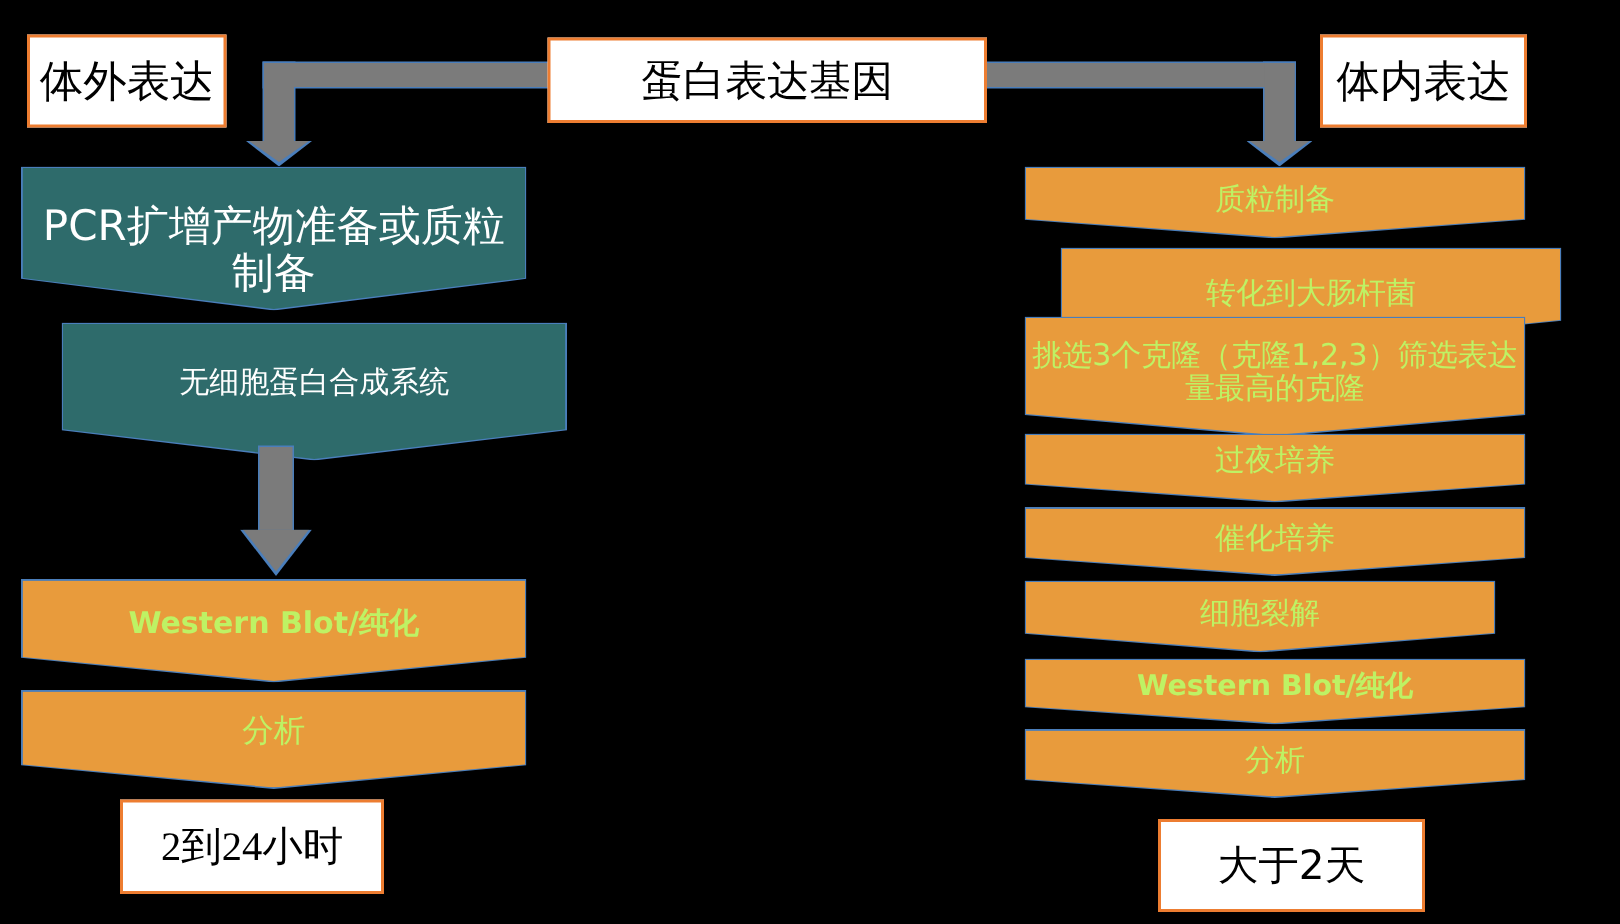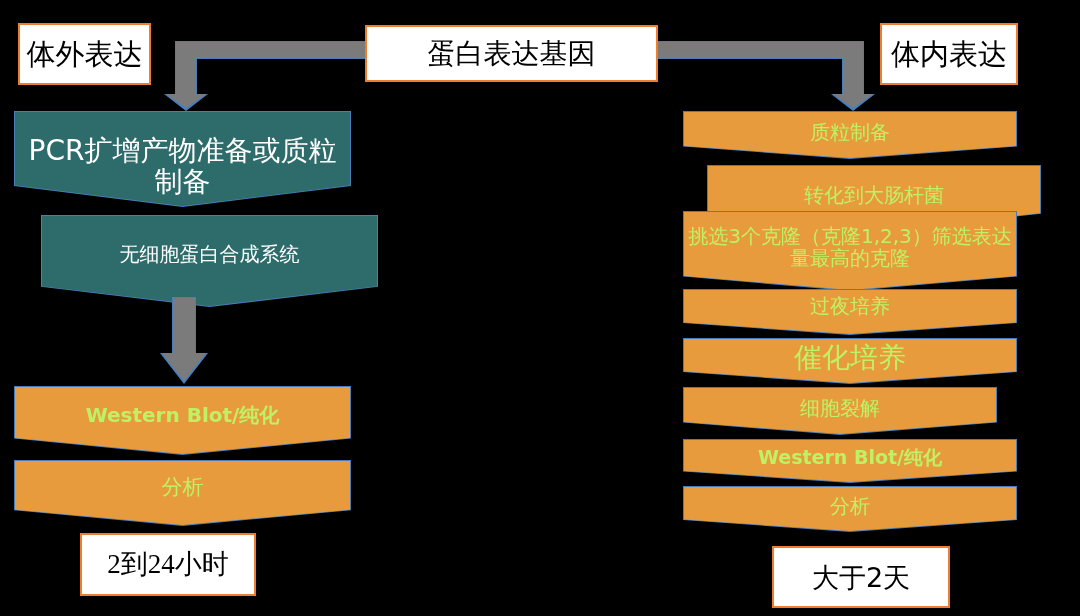--- a/index.html
+++ b/index.html
@@ -129,21 +129,21 @@
 
   <div class="chev orange" style="left:684px;top:290px;width:332px;height:44px;">
     <div class="stroke" style="clip-path:polygon(0% 0%,100% 0%,100% 74%,50% 100%,0% 74%);"></div>
     <div class="shape" style="clip-path:polygon(0% 0%,100% 0%,100% 74%,50% 100%,0% 74%);"></div>
     <span class="lbl cn" style="font-size:20px;margin-bottom:12px;">过夜培养</span>
   </div>
 
   <div class="chev orange" style="left:684px;top:339px;width:332px;height:44px;">
     <div class="stroke" style="clip-path:polygon(0% 0%,100% 0%,100% 74%,50% 100%,0% 74%);"></div>
     <div class="shape" style="clip-path:polygon(0% 0%,100% 0%,100% 74%,50% 100%,0% 74%);"></div>
-    <span class="lbl cn" style="font-size:28px;margin-bottom:6px;">催化培养</span>
+    <span class="lbl cn" style="font-size:20px;margin-bottom:6px;">催化培养</span>
   </div>
 
   <div class="chev orange" style="left:684px;top:388px;width:312px;height:46px;">
     <div class="stroke" style="clip-path:polygon(0% 0%,100% 0%,100% 74%,50% 100%,0% 74%);"></div>
     <div class="shape" style="clip-path:polygon(0% 0%,100% 0%,100% 74%,50% 100%,0% 74%);"></div>
     <span class="lbl cn" style="font-size:20px;margin-bottom:6px;">细胞裂解</span>
   </div>
 
   <div class="chev orange" style="left:684px;top:440px;width:332px;height:42px;">
     <div class="stroke" style="clip-path:polygon(0% 0%,100% 0%,100% 74%,50% 100%,0% 74%);"></div>

